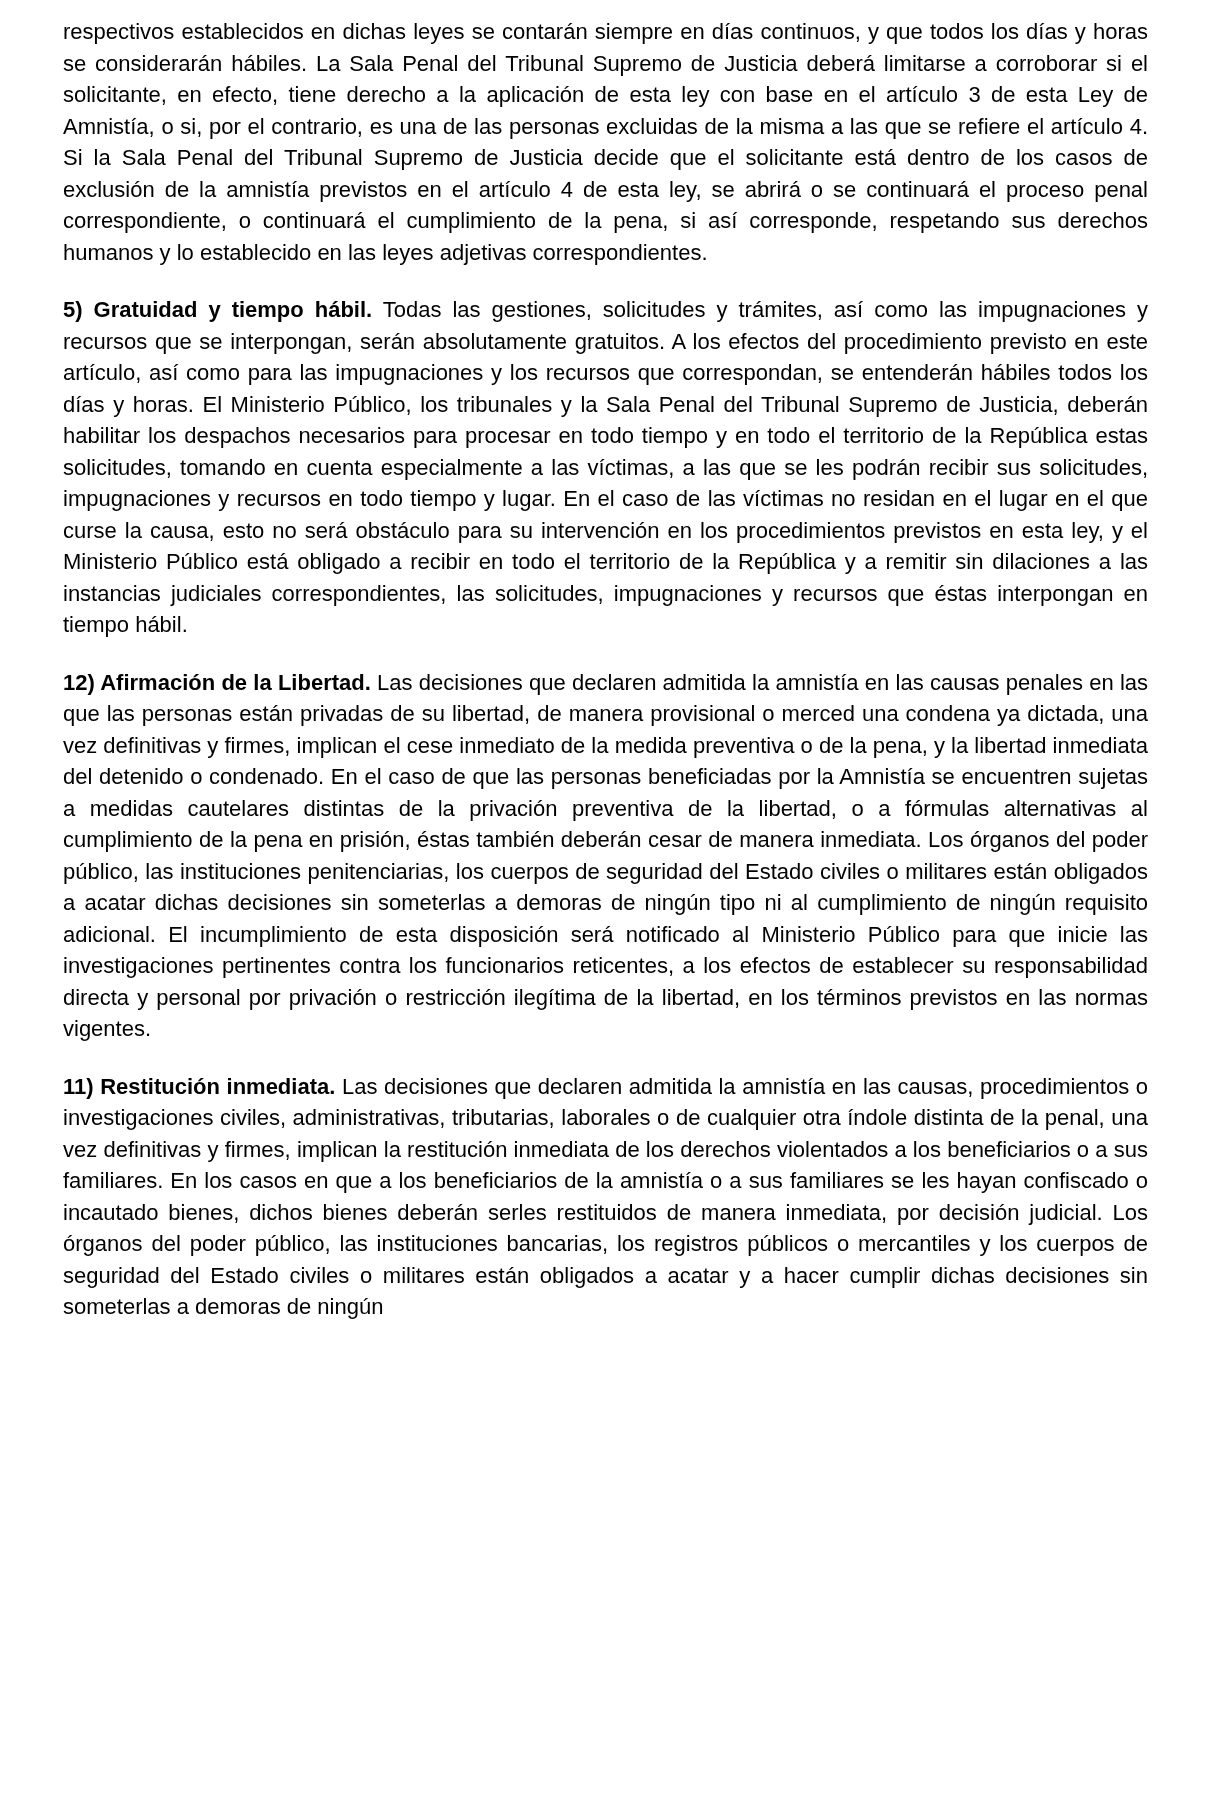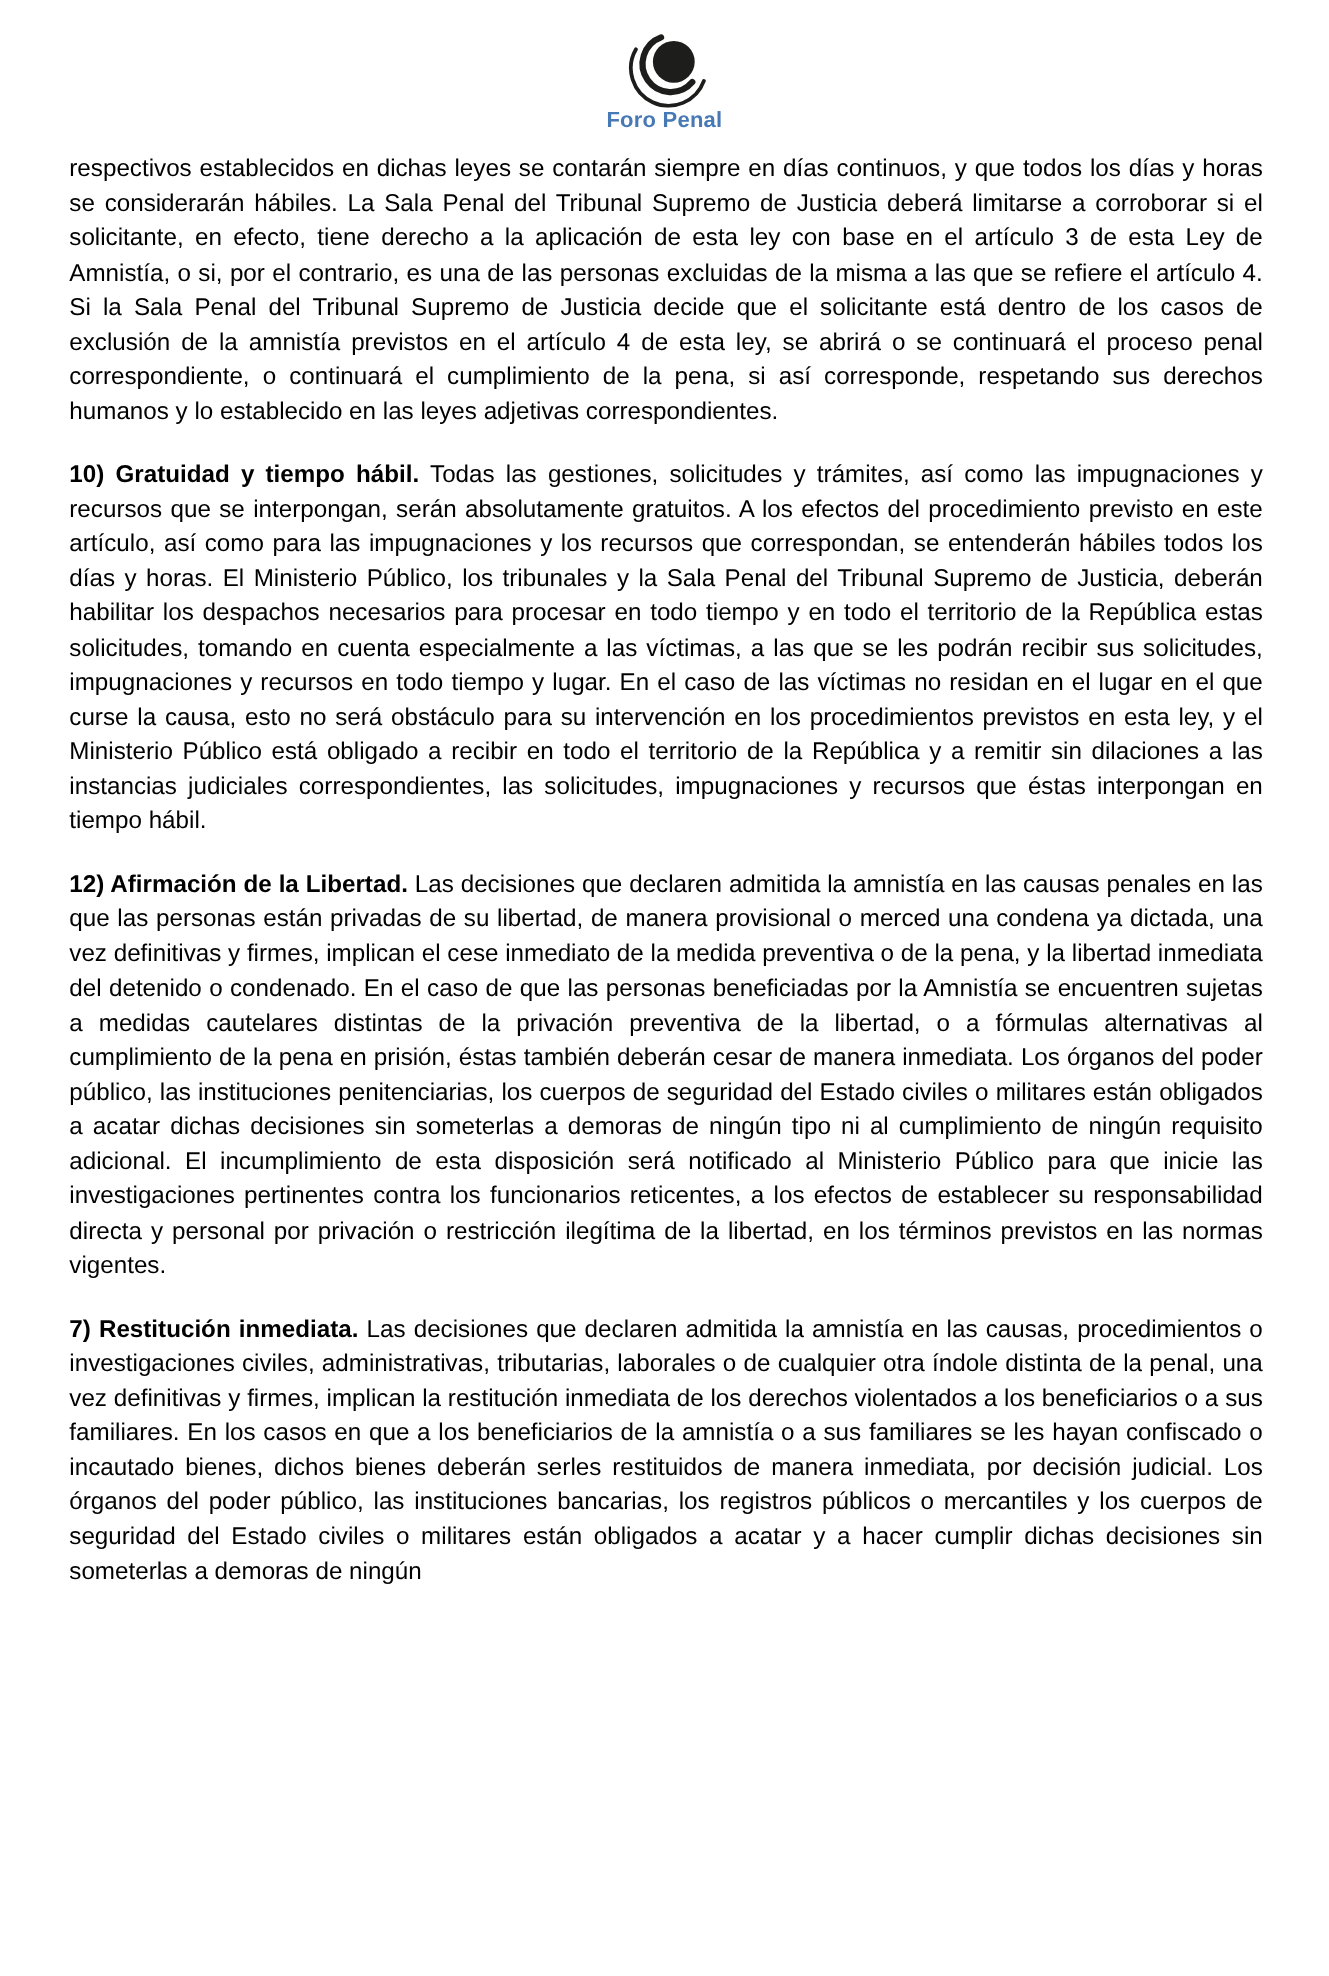--- a/index.html
+++ b/index.html
@@ -52,46 +52,36 @@
   }
   .para .heading {
     font-weight: bold;
   }
 </style>
 </head>
 <body>
 
 <div class="page">
 
-  <header class="header">
-    <div class="logo">
-      <svg class="logo-mark" viewBox="0 0 100 80" aria-hidden="true" style="color: rgb(29, 29, 27);">
-        <circle cx="59" cy="36" r="20" fill="currentColor"></circle>
-        <path d="M 46.8 12.6 A 27 27 0 1 0 76.7 55.4" fill="none" stroke="currentColor" stroke-width="6" stroke-linecap="round"></path>
-        <path d="M 22.8 24 A 36 36 0 1 0 87.8 54.3" fill="none" stroke="currentColor" stroke-width="3.6" stroke-linecap="round"></path>
-      </svg>
-      <div class="logo-text" style="color: rgb(71, 121, 180);">Foro Penal</div>
-    </div>
-  </header>
 
   <main class="content">
 
     <p class="para">
       <span>respectivos establecidos en dichas leyes se contarán siempre en días continuos, y que todos los días y horas se considerarán hábiles. La Sala Penal del Tribunal Supremo de Justicia deberá limitarse a corroborar si el solicitante, en efecto, tiene derecho a la aplicación de esta ley con base en el artículo 3 de esta Ley de Amnistía, o si, por el contrario, es una de las personas excluidas de la misma a las que se refiere el artículo 4. Si la Sala Penal del Tribunal Supremo de Justicia decide que el solicitante está dentro de los casos de exclusión de la amnistía previstos en el artículo 4 de esta ley, se abrirá o se continuará el proceso penal correspondiente, o continuará el cumplimiento de la pena, si así corresponde, respetando sus derechos humanos y lo establecido en las leyes adjetivas correspondientes.</span>
     </p>
 
     <p class="para">
-      <span class="heading">10) Gratuidad y tiempo hábil.</span>
+      <span class="heading">5) Gratuidad y tiempo hábil.</span>
       <span>Todas las gestiones, solicitudes y trámites, así como las impugnaciones y recursos que se interpongan, serán absolutamente gratuitos. A los efectos del procedimiento previsto en este artículo, así como para las impugnaciones y los recursos que correspondan, se entenderán hábiles todos los días y horas. El Ministerio Público, los tribunales y la Sala Penal del Tribunal Supremo de Justicia, deberán habilitar los despachos necesarios para procesar en todo tiempo y en todo el territorio de la República estas solicitudes, tomando en cuenta especialmente a las víctimas, a las que se les podrán recibir sus solicitudes, impugnaciones y recursos en todo tiempo y lugar. En el caso de las víctimas no residan en el lugar en el que curse la causa, esto no será obstáculo para su intervención en los procedimientos previstos en esta ley, y el Ministerio Público está obligado a recibir en todo el territorio de la República y a remitir sin dilaciones a las instancias judiciales correspondientes, las solicitudes, impugnaciones y recursos que éstas interpongan en tiempo hábil.</span>
     </p>
 
     <p class="para">
       <span class="heading">12) Afirmación de la Libertad.</span>
       <span>Las decisiones que declaren admitida la amnistía en las causas penales en las que las personas están privadas de su libertad, de manera provisional o merced una condena ya dictada, una vez definitivas y firmes, implican el cese inmediato de la medida preventiva o de la pena, y la libertad inmediata del detenido o condenado. En el caso de que las personas beneficiadas por la Amnistía se encuentren sujetas a medidas cautelares distintas de la privación preventiva de la libertad, o a fórmulas alternativas al cumplimiento de la pena en prisión, éstas también deberán cesar de manera inmediata. Los órganos del poder público, las instituciones penitenciarias, los cuerpos de seguridad del Estado civiles o militares están obligados a acatar dichas decisiones sin someterlas a demoras de ningún tipo ni al cumplimiento de ningún requisito adicional. El incumplimiento de esta disposición será notificado al Ministerio Público para que inicie las investigaciones pertinentes contra los funcionarios reticentes, a los efectos de establecer su responsabilidad directa y personal por privación o restricción ilegítima de la libertad, en los términos previstos en las normas vigentes.</span>
     </p>
 
     <p class="para">
-      <span class="heading">7) Restitución inmediata.</span>
+      <span class="heading">11) Restitución inmediata.</span>
       <span>Las decisiones que declaren admitida la amnistía en las causas, procedimientos o investigaciones civiles, administrativas, tributarias, laborales o de cualquier otra índole distinta de la penal, una vez definitivas y firmes, implican la restitución inmediata de los derechos violentados a los beneficiarios o a sus familiares. En los casos en que a los beneficiarios de la amnistía o a sus familiares se les hayan confiscado o incautado bienes, dichos bienes deberán serles restituidos de manera inmediata, por decisión judicial. Los órganos del poder público, las instituciones bancarias, los registros públicos o mercantiles y los cuerpos de seguridad del Estado civiles o militares están obligados a acatar y a hacer cumplir dichas decisiones sin someterlas a demoras de ningún</span>
     </p>
 
   </main>
 </div>
 
 </body></html>

